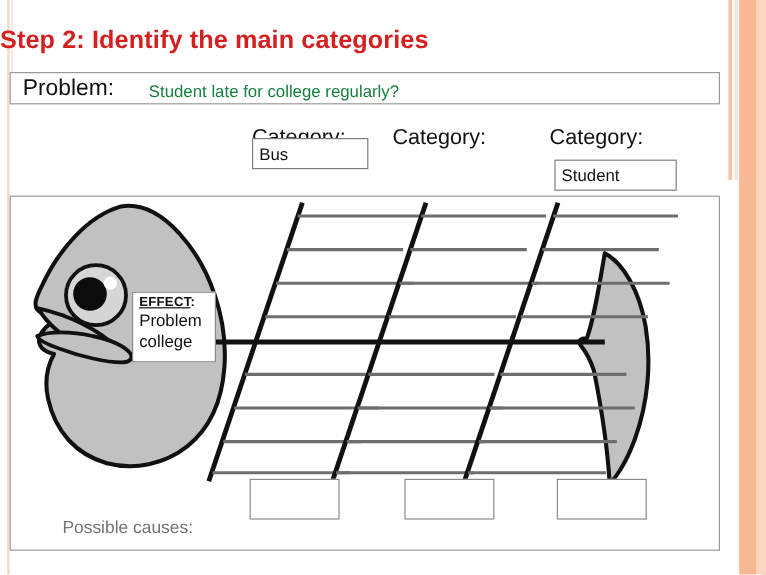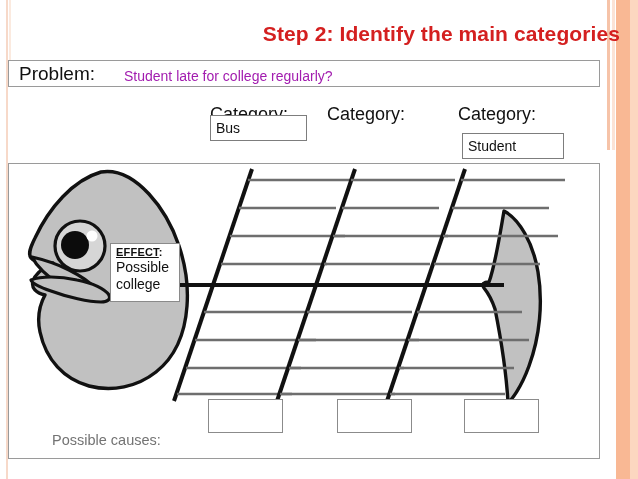--- a/index.html
+++ b/index.html
@@ -27,21 +27,21 @@
   #right-band-thin { left: 607px; width: 3px; background: #f6c3a8; height: 150px; }
   #right-band-gap  { left: 612px; width: 3px; background: #fbe3d6; height: 150px; }
   #right-band-main { left: 616px; width: 14px; background: #f9b894; }
   #right-band-soft { left: 630px; width: 8px; background: #fcd7c0; }
 
   
   #title {
     position: absolute;
     left: 0; top: 22px;
     width: 620px;
-    text-align: right;
+    text-align: left;
     color: #d42020;
     font-size: 21px;
     font-weight: bold;
     letter-spacing: 0.1px;
     white-space: nowrap;
   }
 
   
   #problem-bar {
     position: absolute;
@@ -55,21 +55,21 @@
     position: absolute;
     left: 10px; top: 2px;
     font-size: 19px;
     font-weight: normal;
     color: #111;
   }
   #problem-text {
     position: absolute;
     left: 115px; top: 7px;
     font-size: 14px;
-    color: #a21caf;
+    color: #15803d;
     text-align: right;
   }
 
   
   .cat-label {
     position: absolute;
     font-size: 18px;
     color: #111;
     white-space: nowrap;
   }
@@ -252,21 +252,21 @@
         <line x1="408" y1="148" x2="513" y2="148" stroke="#6e6e6e" stroke-width="2.6"></line>
         <line x1="399" y1="176" x2="520" y2="176" stroke="#6e6e6e" stroke-width="2.6"></line>
         <line x1="390" y1="204" x2="505" y2="204" stroke="#6e6e6e" stroke-width="2.6"></line>
         <line x1="381" y1="230" x2="496" y2="230" stroke="#6e6e6e" stroke-width="2.6"></line>
       </g>
     </svg>
   </div>
 
   <div id="effect-box">
     <div id="effect-title"><span class="ul">EFFECT</span><span>:</span></div>
-    <div id="effect-line1">Possible</div>
+    <div id="effect-line1">Problem</div>
     <div id="effect-line2">college</div>
   </div>
 
   <div class="cause-box" style="left:208px; top:399px;"></div>
   <div class="cause-box" style="left:337px; top:399px;"></div>
   <div class="cause-box" style="left:464px; top:399px;"></div>
 
   <div id="possible-causes">Possible causes:</div>
 
 </div>

